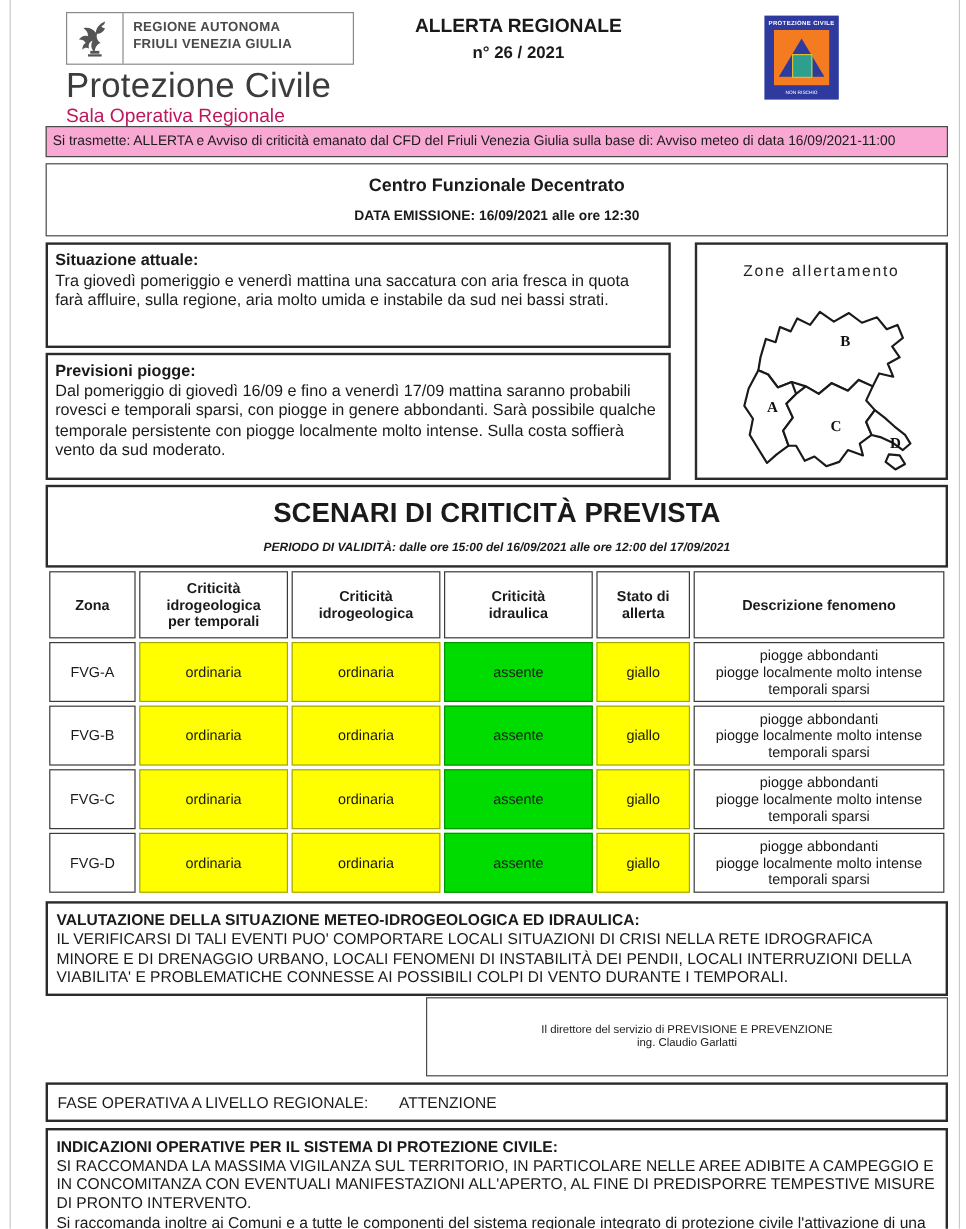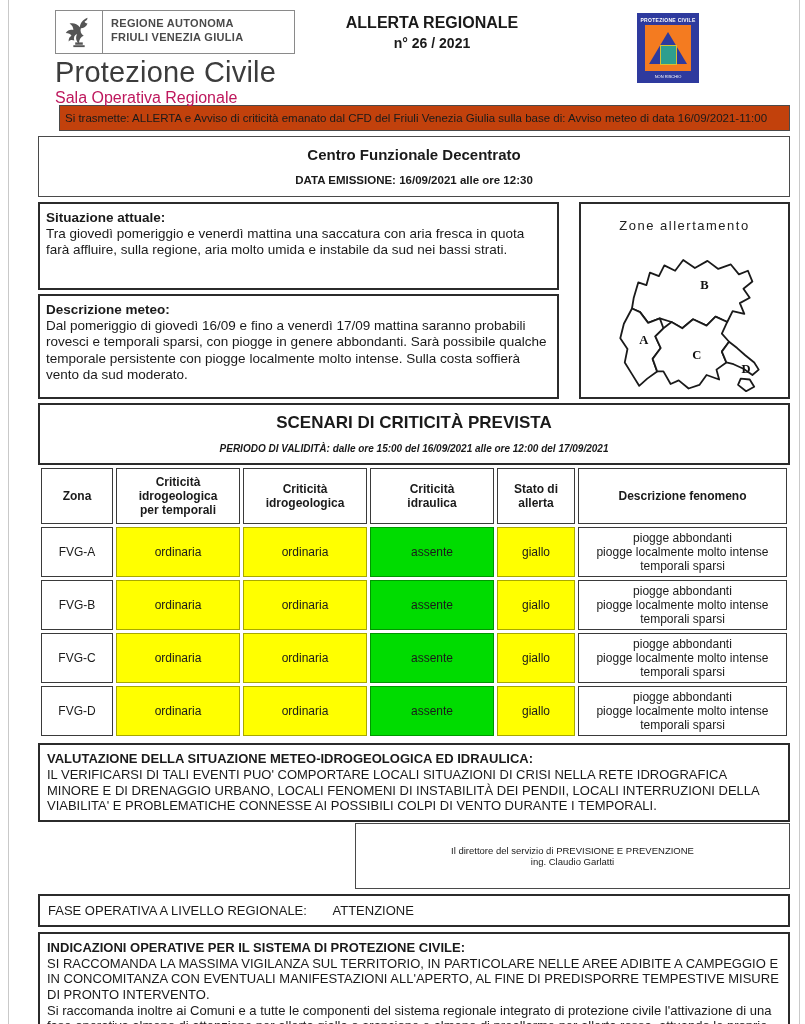--- a/index.html
+++ b/index.html
@@ -19,39 +19,39 @@
   .doc-title{position:absolute;left:18px;width:100%;top:14px;text-align:center;}
   .doc-title .t1{font-size:16px;font-weight:bold;}
   .doc-title .t2{font-size:14px;font-weight:bold;margin-top:3px;}
   .logo-right{position:absolute;left:599px;top:13px;width:62px;height:70px;background:#2e3a9e;display:flex;flex-direction:column;align-items:center;}
   .pcn-top{color:#ffffff;font-size:5px;font-weight:bold;margin-top:4px;letter-spacing:.3px;white-space:nowrap;}
   .pcn-orange{width:46px;height:46px;background:#f47b20;margin-top:2px;display:flex;align-items:center;justify-content:center;position:relative;}
   .pcn-tri{width:0;height:0;border-left:19px solid transparent;border-right:19px solid transparent;border-bottom:32px solid #2e3a9e;position:relative;}
   .pcn-shield{position:absolute;left:15px;top:20px;width:15px;height:18px;background:#2e9e8f;border:1px solid #d8c030;}
   .pcn-bottom{color:#ffffff;font-size:4px;margin-top:3px;}
 
-  .box{border:1px solid #4a4a4a;background:#c2410c;margin-left:21px;}
+  .box{border:1px solid #4a4a4a;background:#f9a8d4;}
   .trasmette{margin-top:3px;padding:6px 5px;font-size:11.5px;}
 
   .cfd{margin-top:5px;border:1px solid #4a4a4a;text-align:center;padding:9px 10px 10px;}
   .cfd .l1{font-size:15px;font-weight:bold;}
   .cfd .l2{font-size:12.5px;font-weight:bold;margin-top:12px;}
   .cfd .l3{font-size:11.5px;font-weight:bold;margin-top:11px;}
 
   .mid{display:flex;margin-top:5px;gap:20px;align-items:stretch;}
   .mid-left{flex:1;display:flex;flex-direction:column;gap:4px;}
   .sit{border:2px solid #2b2b2b;padding:4px 6px;height:76px;}
   .prev{border:2px solid #2b2b2b;padding:4px 6px;flex:1;}
   .blk-label{font-weight:bold;font-size:13.5px;}
   .blk-text{font-size:13.5px;line-height:1.22;}
   .zone-box{width:211px;border:2px solid #2b2b2b;text-align:center;padding-top:14px;box-sizing:border-box;}
   .zone-title{font-size:13px;letter-spacing:1.5px;color:#222;}
 
   .scenari{margin-top:4px;border:2px solid #2b2b2b;text-align:center;padding:8px 0 9px;}
-  .scenari .st{font-size:17px;font-weight:bold;}
+  .scenari .st{font-size:23px;font-weight:bold;}
   .scenari .sp{font-size:10px;font-weight:bold;margin-top:10px;font-style:italic;}
 
   table.crit{border-collapse:separate;border-spacing:3px;width:100%;margin-top:0px;table-layout:fixed;}
   table.crit th{border:1px solid #3a3a3a;font-size:12px;font-weight:bold;padding:6px 2px;background:#fff;height:36px;box-sizing:border-box;}
   table.crit td{border:1px solid #3a3a3a;font-size:12px;text-align:center;height:50px;box-sizing:border-box;background:#fff;}
   td.desc{font-size:11.5px;text-align:left;padding:2px 4px;white-space:pre-line;line-height:1.18;}
   .col-zona{width:72px;} .col-c{width:124px;} .col-s{width:78px;} .col-d{width:auto;}
 
   .valut{margin-top:4px;border:2px solid #2b2b2b;padding:6px 7px;}
   .valut .vt{font-weight:bold;font-size:13px;}
@@ -116,21 +116,21 @@
     <div class="l3">DATA EMISSIONE: 16/09/2021 alle ore 12:30</div>
   </div>
 
   <div class="mid">
     <div class="mid-left">
       <div class="sit">
         <span class="blk-label">Situazione attuale:</span>
         <div class="blk-text">Tra giovedì pomeriggio e venerdì mattina una saccatura con aria fresca in quota farà affluire, sulla regione, aria molto umida e instabile da sud nei bassi strati.</div>
       </div>
       <div class="prev">
-        <span class="blk-label">Descrizione meteo:</span>
+        <span class="blk-label">Previsioni piogge:</span>
         <div class="blk-text">Dal pomeriggio di giovedì 16/09 e fino a venerdì 17/09 mattina saranno probabili rovesci e temporali sparsi, con piogge in genere abbondanti. Sarà possibile qualche temporale persistente con piogge localmente molto intense. Sulla costa soffierà vento da sud moderato.</div>
       </div>
     </div>
     <div class="zone-box">
       <div class="zone-title">Zone allertamento</div>
       <svg width="190" height="160" viewBox="0 0 190 178">
         <g fill="#ffffff" stroke="#1a1a1a" stroke-width="2" stroke-linejoin="round">
           <path d="M38,72 43,55 52,58 56,44 66,48 72,36 84,42 93,30 106,39 120,31 132,40 146,35 155,46 165,42 170,54 160,62 167,72 156,78 161,90 148,87 142,99 129,93 119,103 104,96 92,106 80,99 67,95 54,100 45,88 36,84 Z"></path>
           <path d="M36,84 45,88 54,100 67,95 71,106 62,115 68,128 59,140 64,154 53,162 44,170 36,157 28,144 31,129 23,117 27,101 Z"></path>
           <path d="M71,106 80,99 92,106 104,96 119,103 129,93 142,99 136,112 144,121 136,132 141,144 130,152 133,163 119,158 111,169 99,173 88,164 79,168 71,154 64,154 59,140 68,128 62,115 Z"></path>

